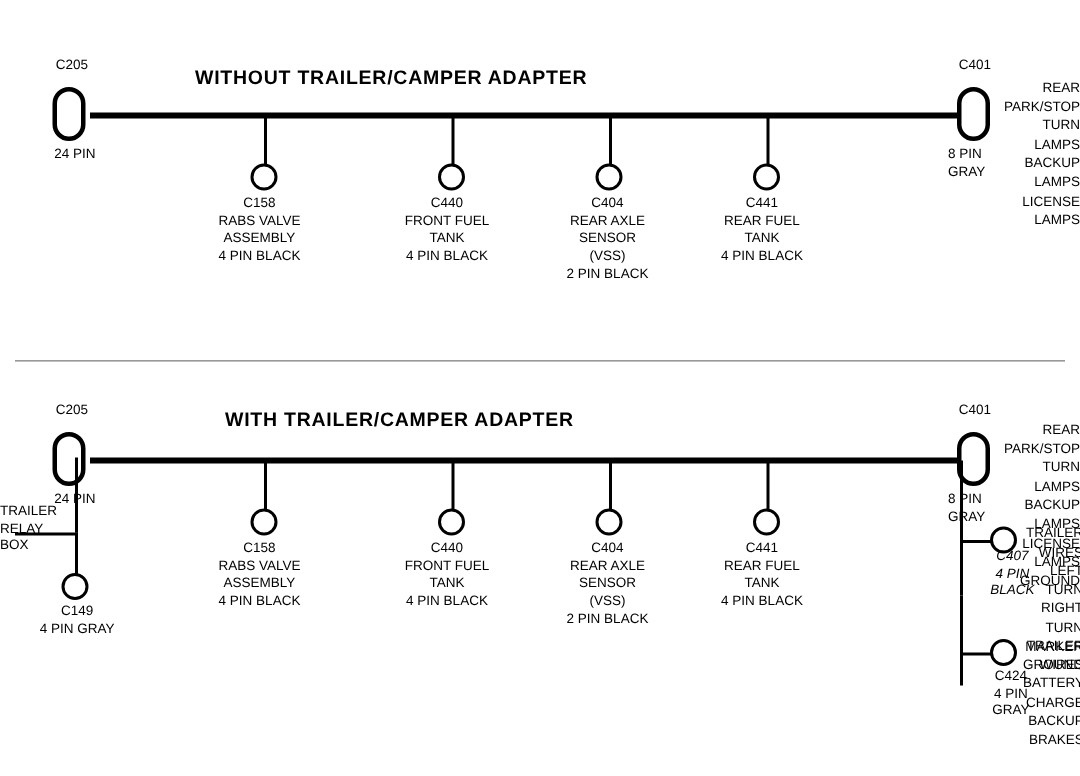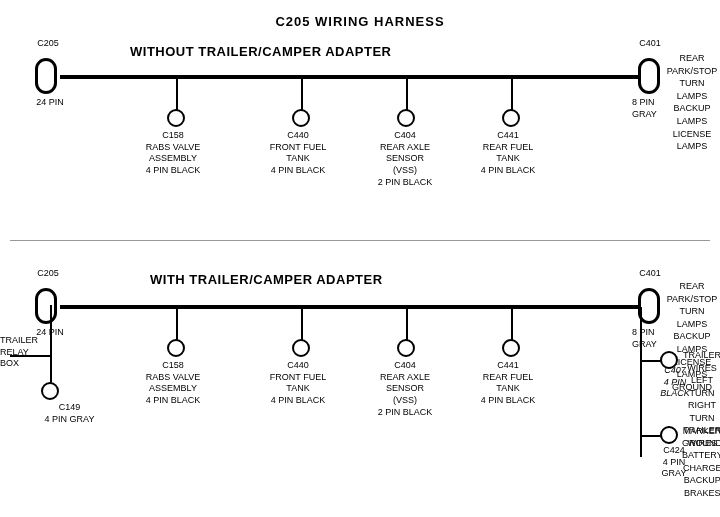--- a/index.html
+++ b/index.html
@@ -57,42 +57,41 @@
     }
     
     .label {
       position: absolute;
       text-align: center;
       line-height: 1.3;
       font-size: 9px;
     }
     .label-right {
       position: absolute;
-      text-align: center;
+      text-align: right;
       line-height: 1.4;
       font-size: 9px;
     }
     
     .drop-line {
       position: absolute;
       width: 2px;
       background: #000;
     }
     .thin-h-line {
       position: absolute;
       height: 2px;
       background: #000;
     }
   </style>
 </head>
 <body>
 
 <div class="diagram-area">
 
-  <div class="page-title" style="position:absolute;top:6px;left:0;right:0;">C205 WIRING HARNESS</div>
 
   <div>
 
     <div class="section-title" style="top:44px; left:130px;">WITHOUT  TRAILER/CAMPER  ADAPTER</div>
 
     <div class="h-line" style="top:75px; left:60px; width:582px;"></div>
 
     <div class="connector-large" style="top:58px; left:35px;"></div>
     <div class="label" style="top:38px; left:28px; width:40px;">C205</div>
     <div class="label" style="top:97px; left:25px; width:50px;">24 PIN</div>
@@ -128,21 +127,21 @@
     <div class="connector-large" style="top:288px; left:35px;"></div>
     <div class="label" style="top:268px; left:28px; width:40px;">C205</div>
     <div class="label" style="top:327px; left:25px; width:50px;">24 PIN</div>
 
     <div class="drop-line" style="top:305px; left:50px; height:50px;"></div>
     <div class="thin-h-line" style="top:355px; left:10px; width:42px;"></div>
     <div class="label" style="top:335px; left:0px; width:48px; text-align:left;">TRAILER<br>RELAY<br>BOX</div>
 
     <div class="drop-line" style="top:355px; left:50px; height:30px;"></div>
     <div class="connector-small" style="top:382px; left:41px;"></div>
-    <div class="label" style="top:402px; left:42px; width:55px;">C149<br>4 PIN GRAY</div>
+    <div class="label" style="top:402px; left:24px; width:55px;">C149<br>4 PIN GRAY</div>
 
     <div class="connector-large" style="top:288px; left:638px;"></div>
     <div class="label" style="top:268px; left:630px; width:40px;">C401</div>
     <div class="label-right" style="top:280px; left:664px;">REAR PARK/STOP<br>TURN LAMPS<br>BACKUP LAMPS<br>LICENSE LAMPS<br>GROUND</div>
     <div class="label" style="top:327px; left:630px; width:50px; text-align:left; padding-left:2px;">8 PIN<br>GRAY</div>
 
     <div class="drop-line" style="top:307px; left:640px; height:90px;"></div>
 
     <div class="thin-h-line" style="top:360px; left:640px; width:22px;"></div>
     <div class="connector-small" style="top:351px; left:660px;"></div>

